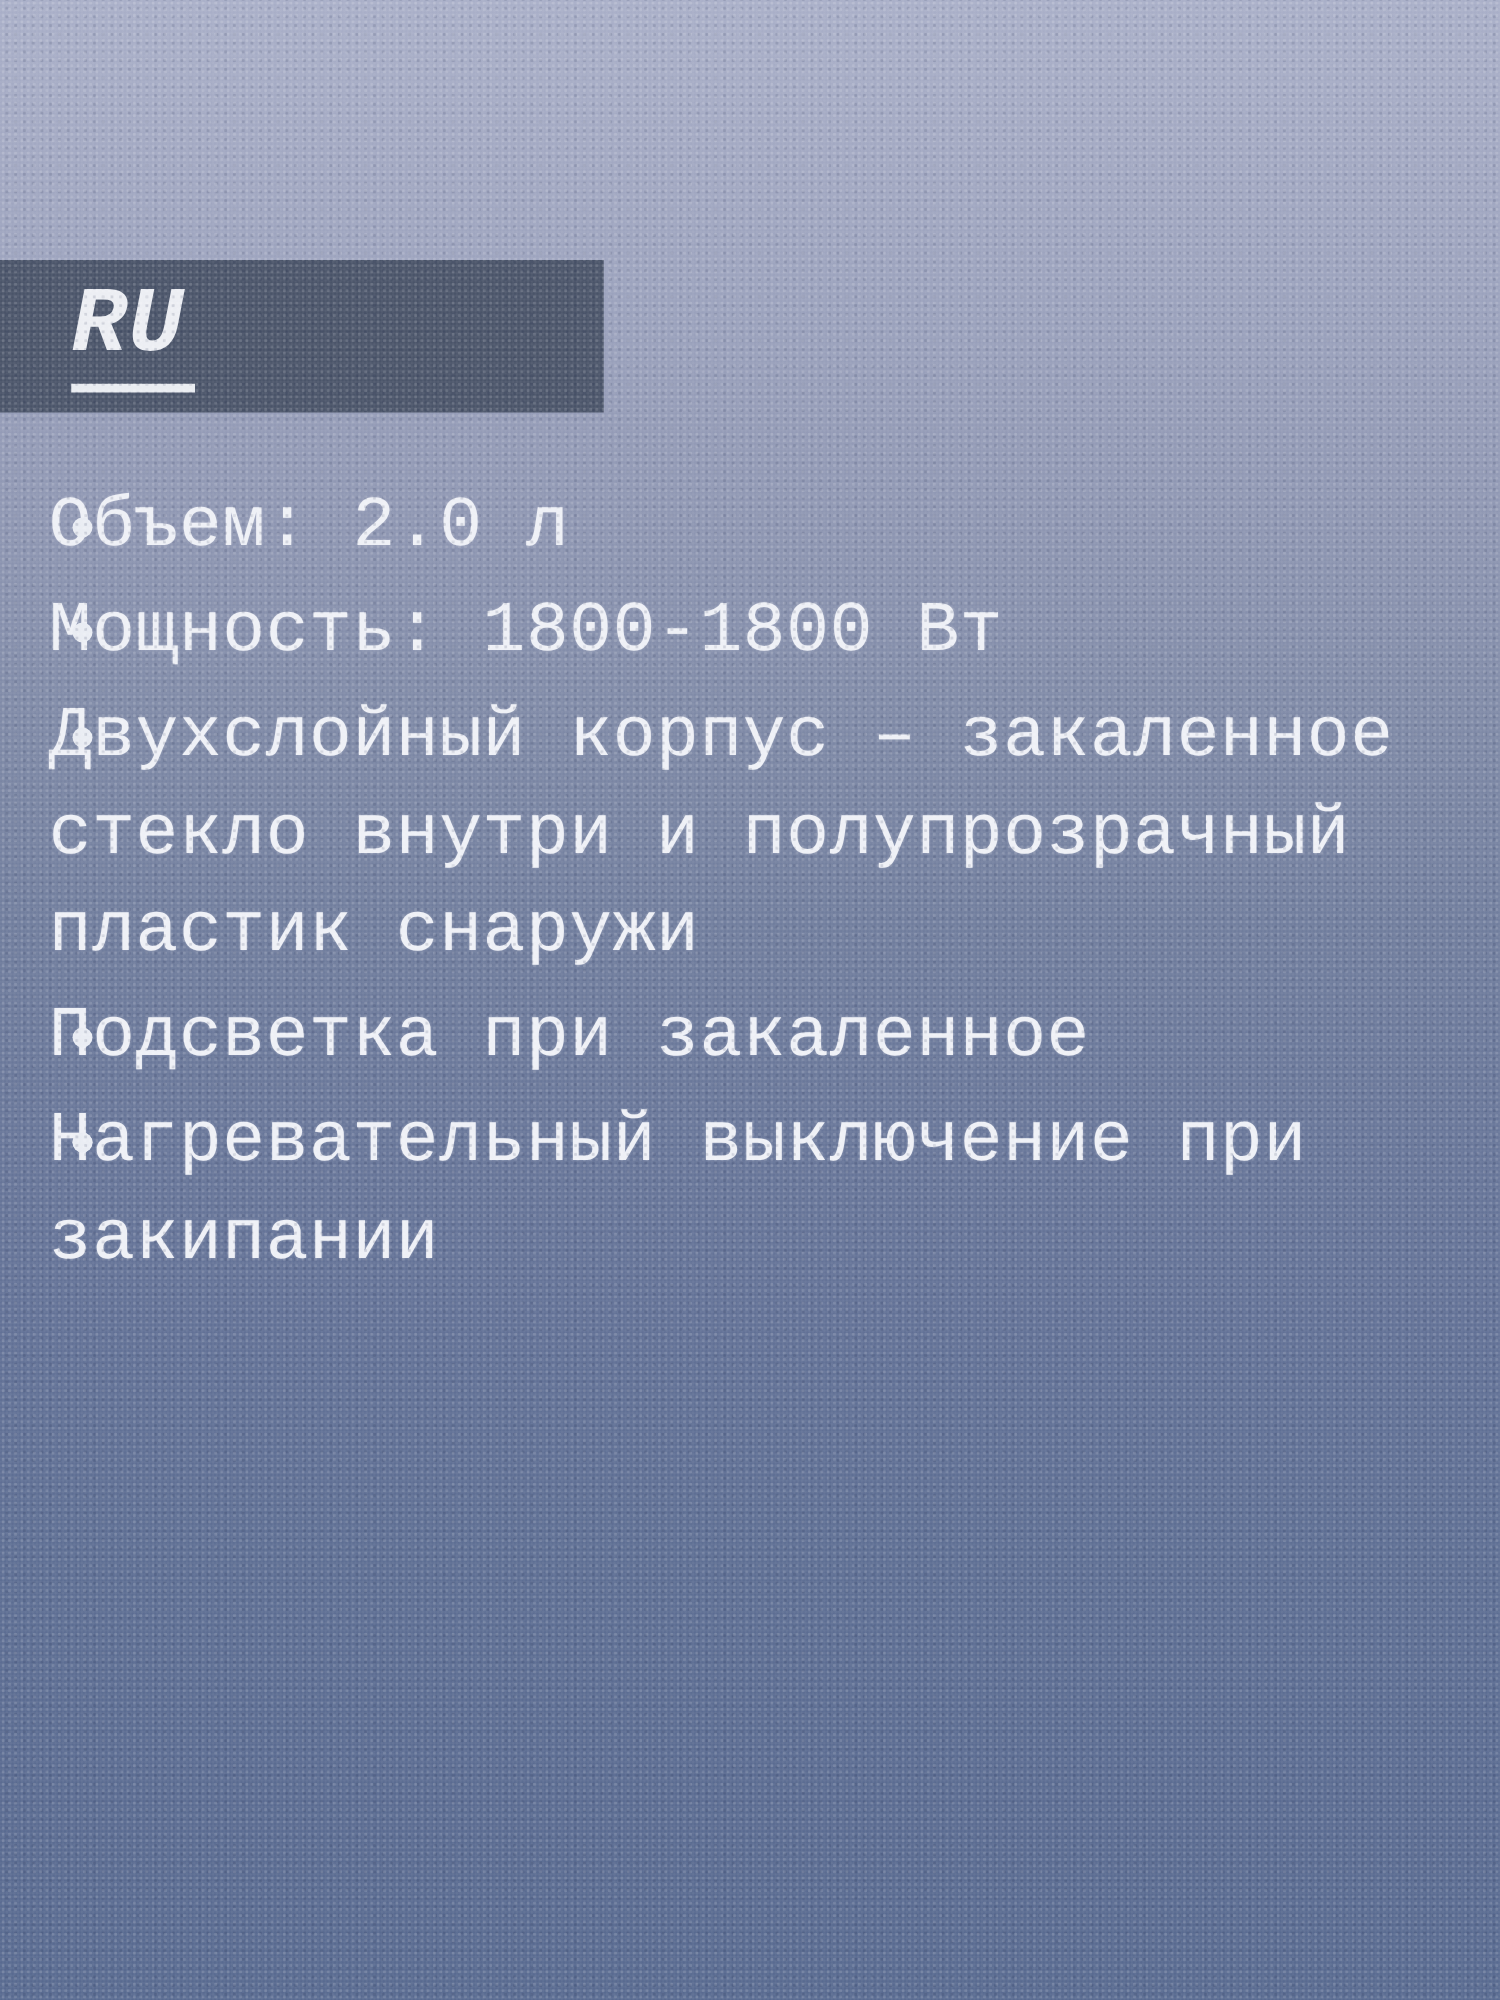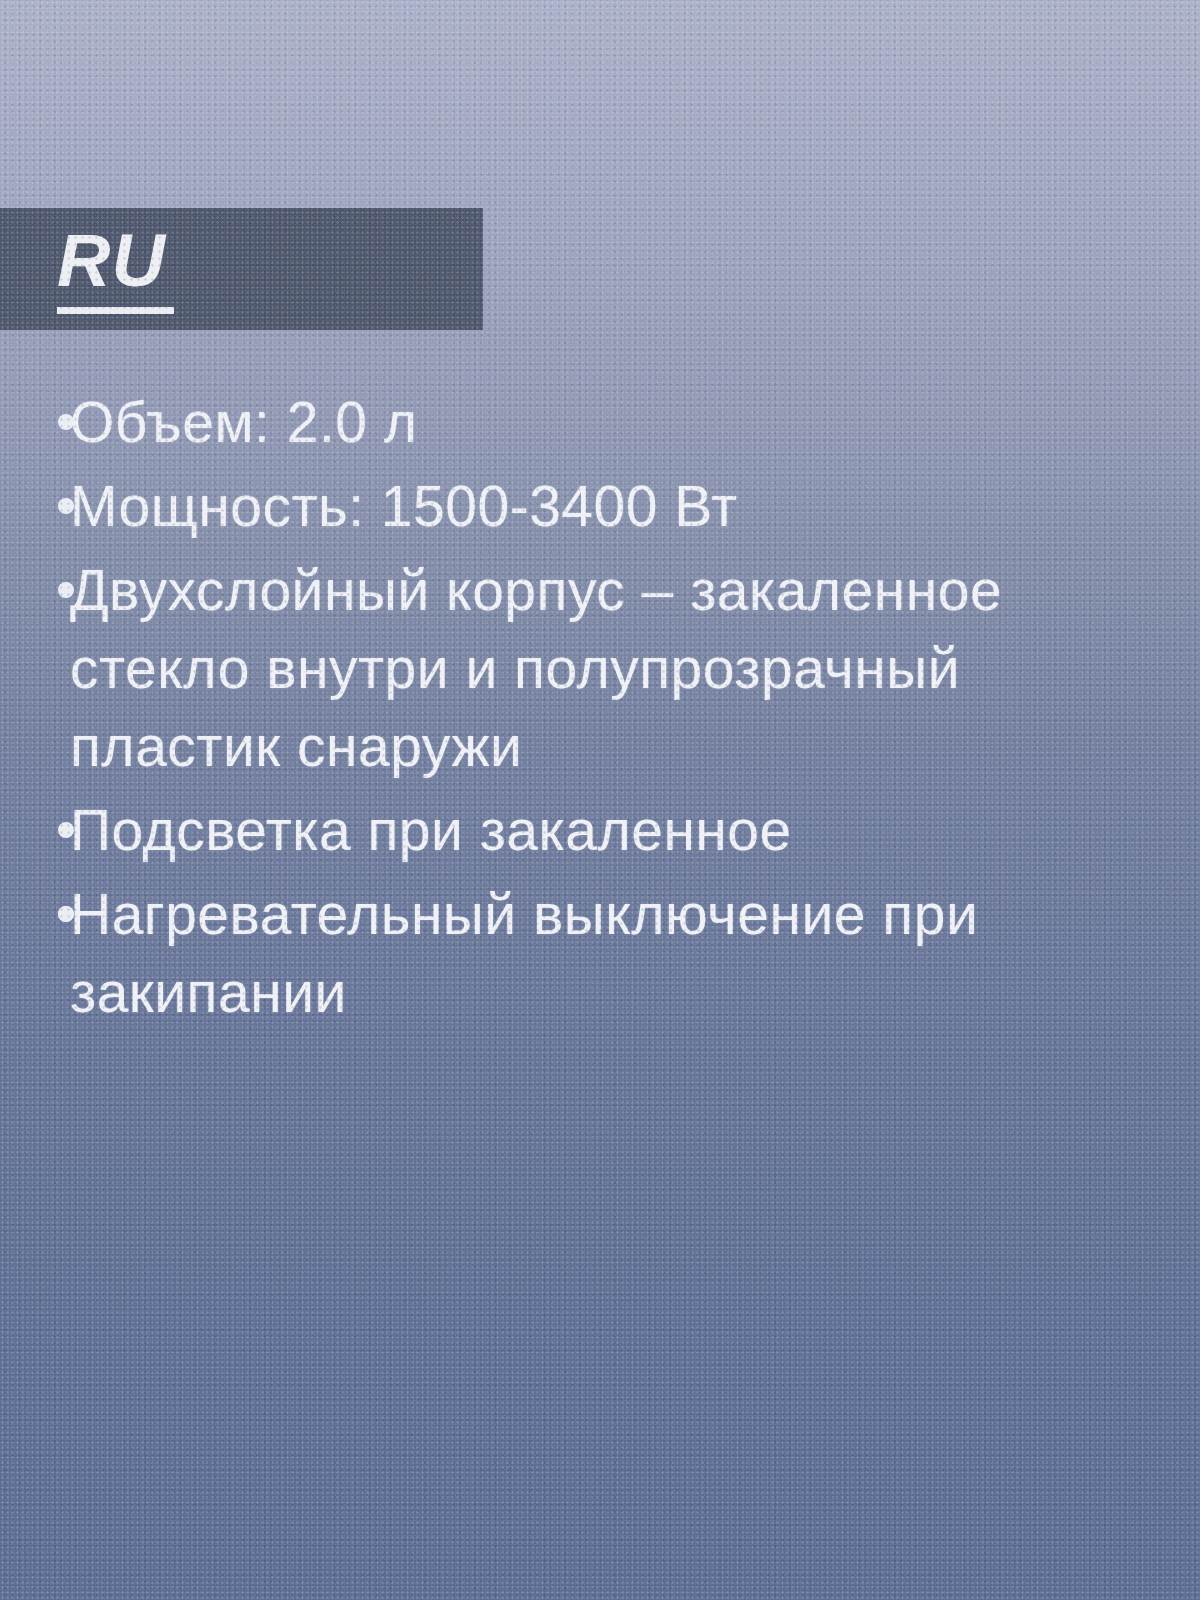--- a/index.html
+++ b/index.html
@@ -4,21 +4,21 @@
 <style>
   html, body {
     margin: 0;
     padding: 0;
   }
   .page {
     position: relative;
     width: 1200px;
     height: 1600px;
     overflow: hidden;
-    font-family: Liberation Sans, sans-serif;
+    font-family: Liberation Mono, monospace;
     background: linear-gradient(180deg,
       #a9afc8 0%,
       #a2a8c2 8%,
       #9aa1bc 16%,
       #8e96b2 26%,
       #7e89a6 36%,
       #707d9d 46%,
       #687699 56%,
       #627196 66%,
       #5d6e93 78%,
@@ -67,21 +67,21 @@
     position: absolute;
     top: 383px;
     left: 0;
     width: 1170px;
     list-style: none;
     margin: 0;
     padding: 0;
   }
   .feature-item {
     position: relative;
-    padding-left: 70px;
+    padding-left: 39px;
     margin-bottom: 6px;
     font-size: 57px;
     line-height: 78px;
     letter-spacing: 0.5px;
     color: #eef0f6;
     text-shadow: 0 0 2px rgba(240,242,248,0.35);
   }
   .feature-text {
     white-space: pre-line;
   }
@@ -108,21 +108,21 @@
     <span class="lang-label">RU</span>
   </div>
 
   <ul class="features">
     <li class="feature-item">
       <span class="bullet">•</span>
       <span class="feature-text">Объем: 2.0 л</span>
     </li>
     <li class="feature-item">
       <span class="bullet">•</span>
-      <span class="feature-text">Мощность: 1500-3400 Вт</span>
+      <span class="feature-text">Мощность: 1800-1800 Вт</span>
     </li>
     <li class="feature-item">
       <span class="bullet">•</span>
       <span class="feature-text">Двухслойный корпус – закаленное
 стекло внутри и полупрозрачный
 пластик снаружи</span>
     </li>
     <li class="feature-item">
       <span class="bullet">•</span>
       <span class="feature-text">Подсветка при закаленное</span>

